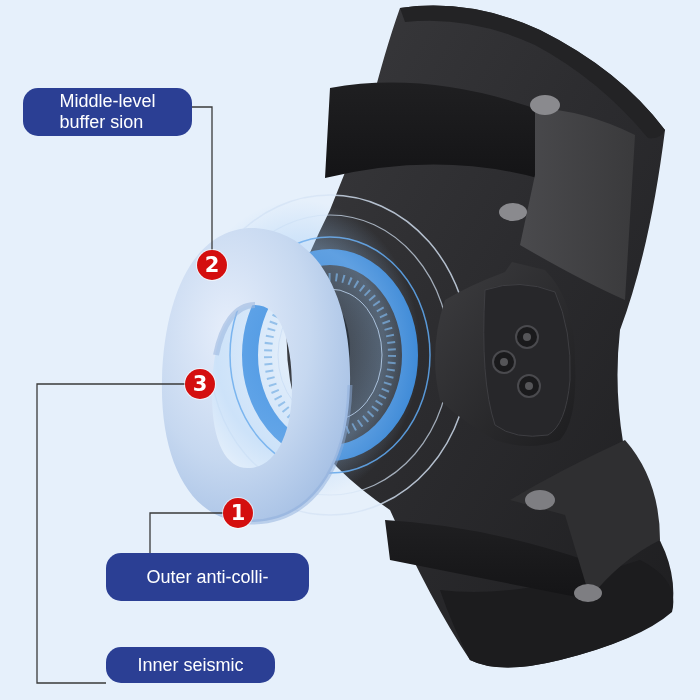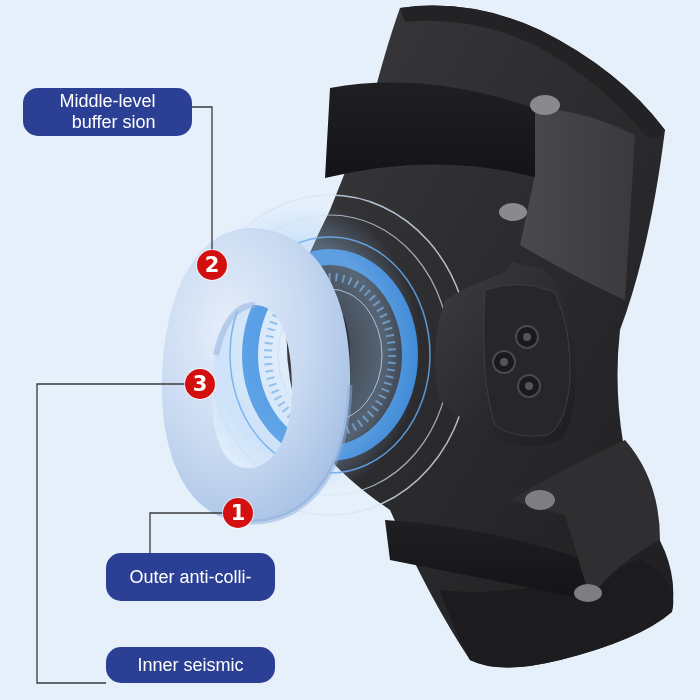--- a/index.html
+++ b/index.html
@@ -25,29 +25,29 @@
       height: 700px;
     }
     .pill {
       position: absolute;
       background: #2b3f94;
       color: #ffffff;
       border-radius: 15px;
       display: flex;
       align-items: center;
       justify-content: center;
-      text-align: right;
+      text-align: left;
       font-size: 18px;
       line-height: 21px;
       box-sizing: border-box;
       padding: 2px 8px;
     }
     .pill span { display: block; }
     #pill-middle { left: 23px; top: 88px; width: 169px; height: 48px; }
-    #pill-outer  { left: 106px; top: 553px; width: 169px; height: 48px; }
+    #pill-outer  { left: 106px; top: 553px; width: 203px; height: 48px; }
     #pill-inner  { left: 106px; top: 647px; width: 169px; height: 36px; }
 
     .marker {
       position: absolute;
       width: 30px;
       height: 30px;
       border-radius: 50%;
       background: #d40f0f;
       color: #ffffff;
       font-family: "DejaVu Sans", sans-serif;

